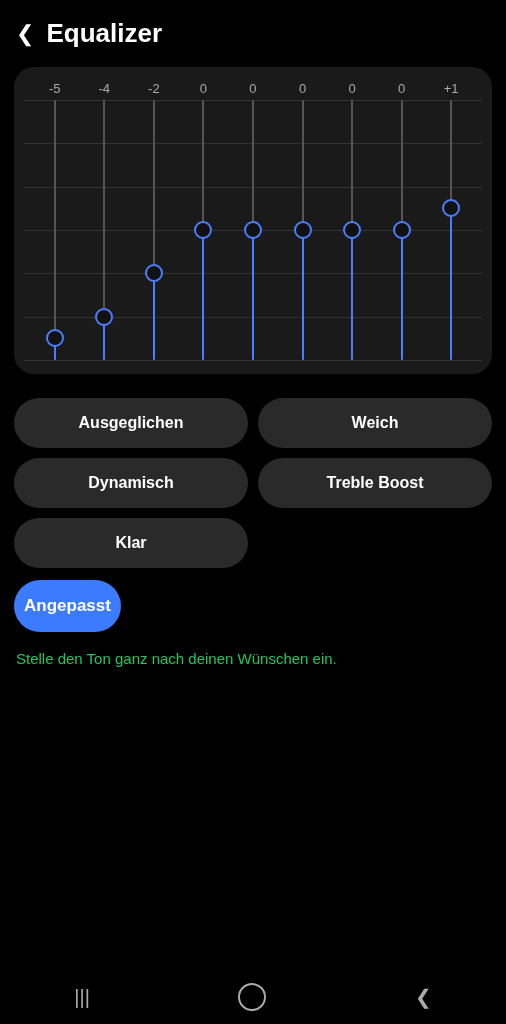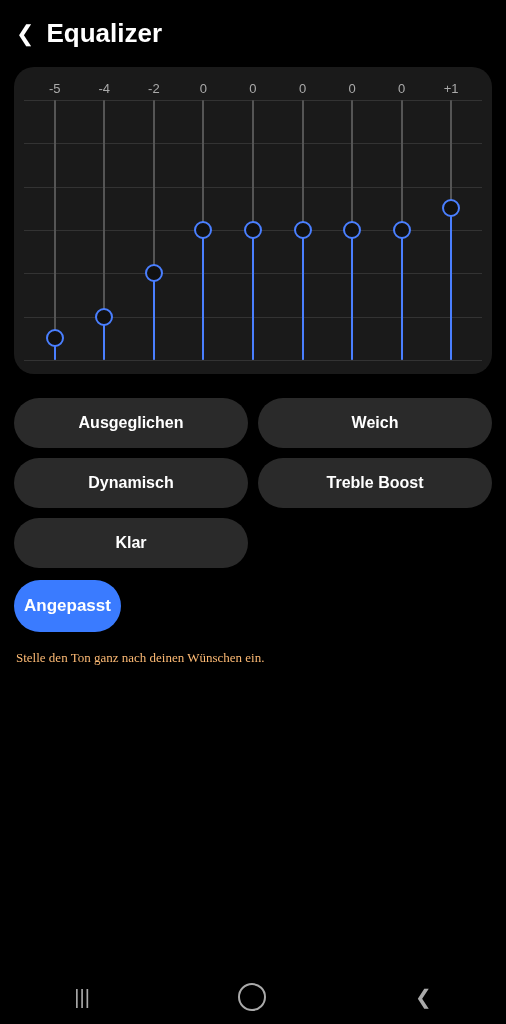--- a/index.html
+++ b/index.html
@@ -156,24 +156,23 @@
       color: #fff;
       font-size: 17px;
       font-weight: 700;
       cursor: pointer;
       text-align: right;
       margin: 0 14px 14px 14px;
     }
 
     .description {
       padding: 2px 16px 20px 16px;
-      font-size: 13px;
-      color: #fdba74;
+      font-size: 15px;
+      color: #22c55e;
       line-height: 1.5;
-      font-family: Liberation Serif, serif;
     }
 
     .nav-bar {
       position: absolute;
       bottom: 0;
       left: 0;
       right: 0;
       height: 54px;
       display: flex;
       align-items: center;

